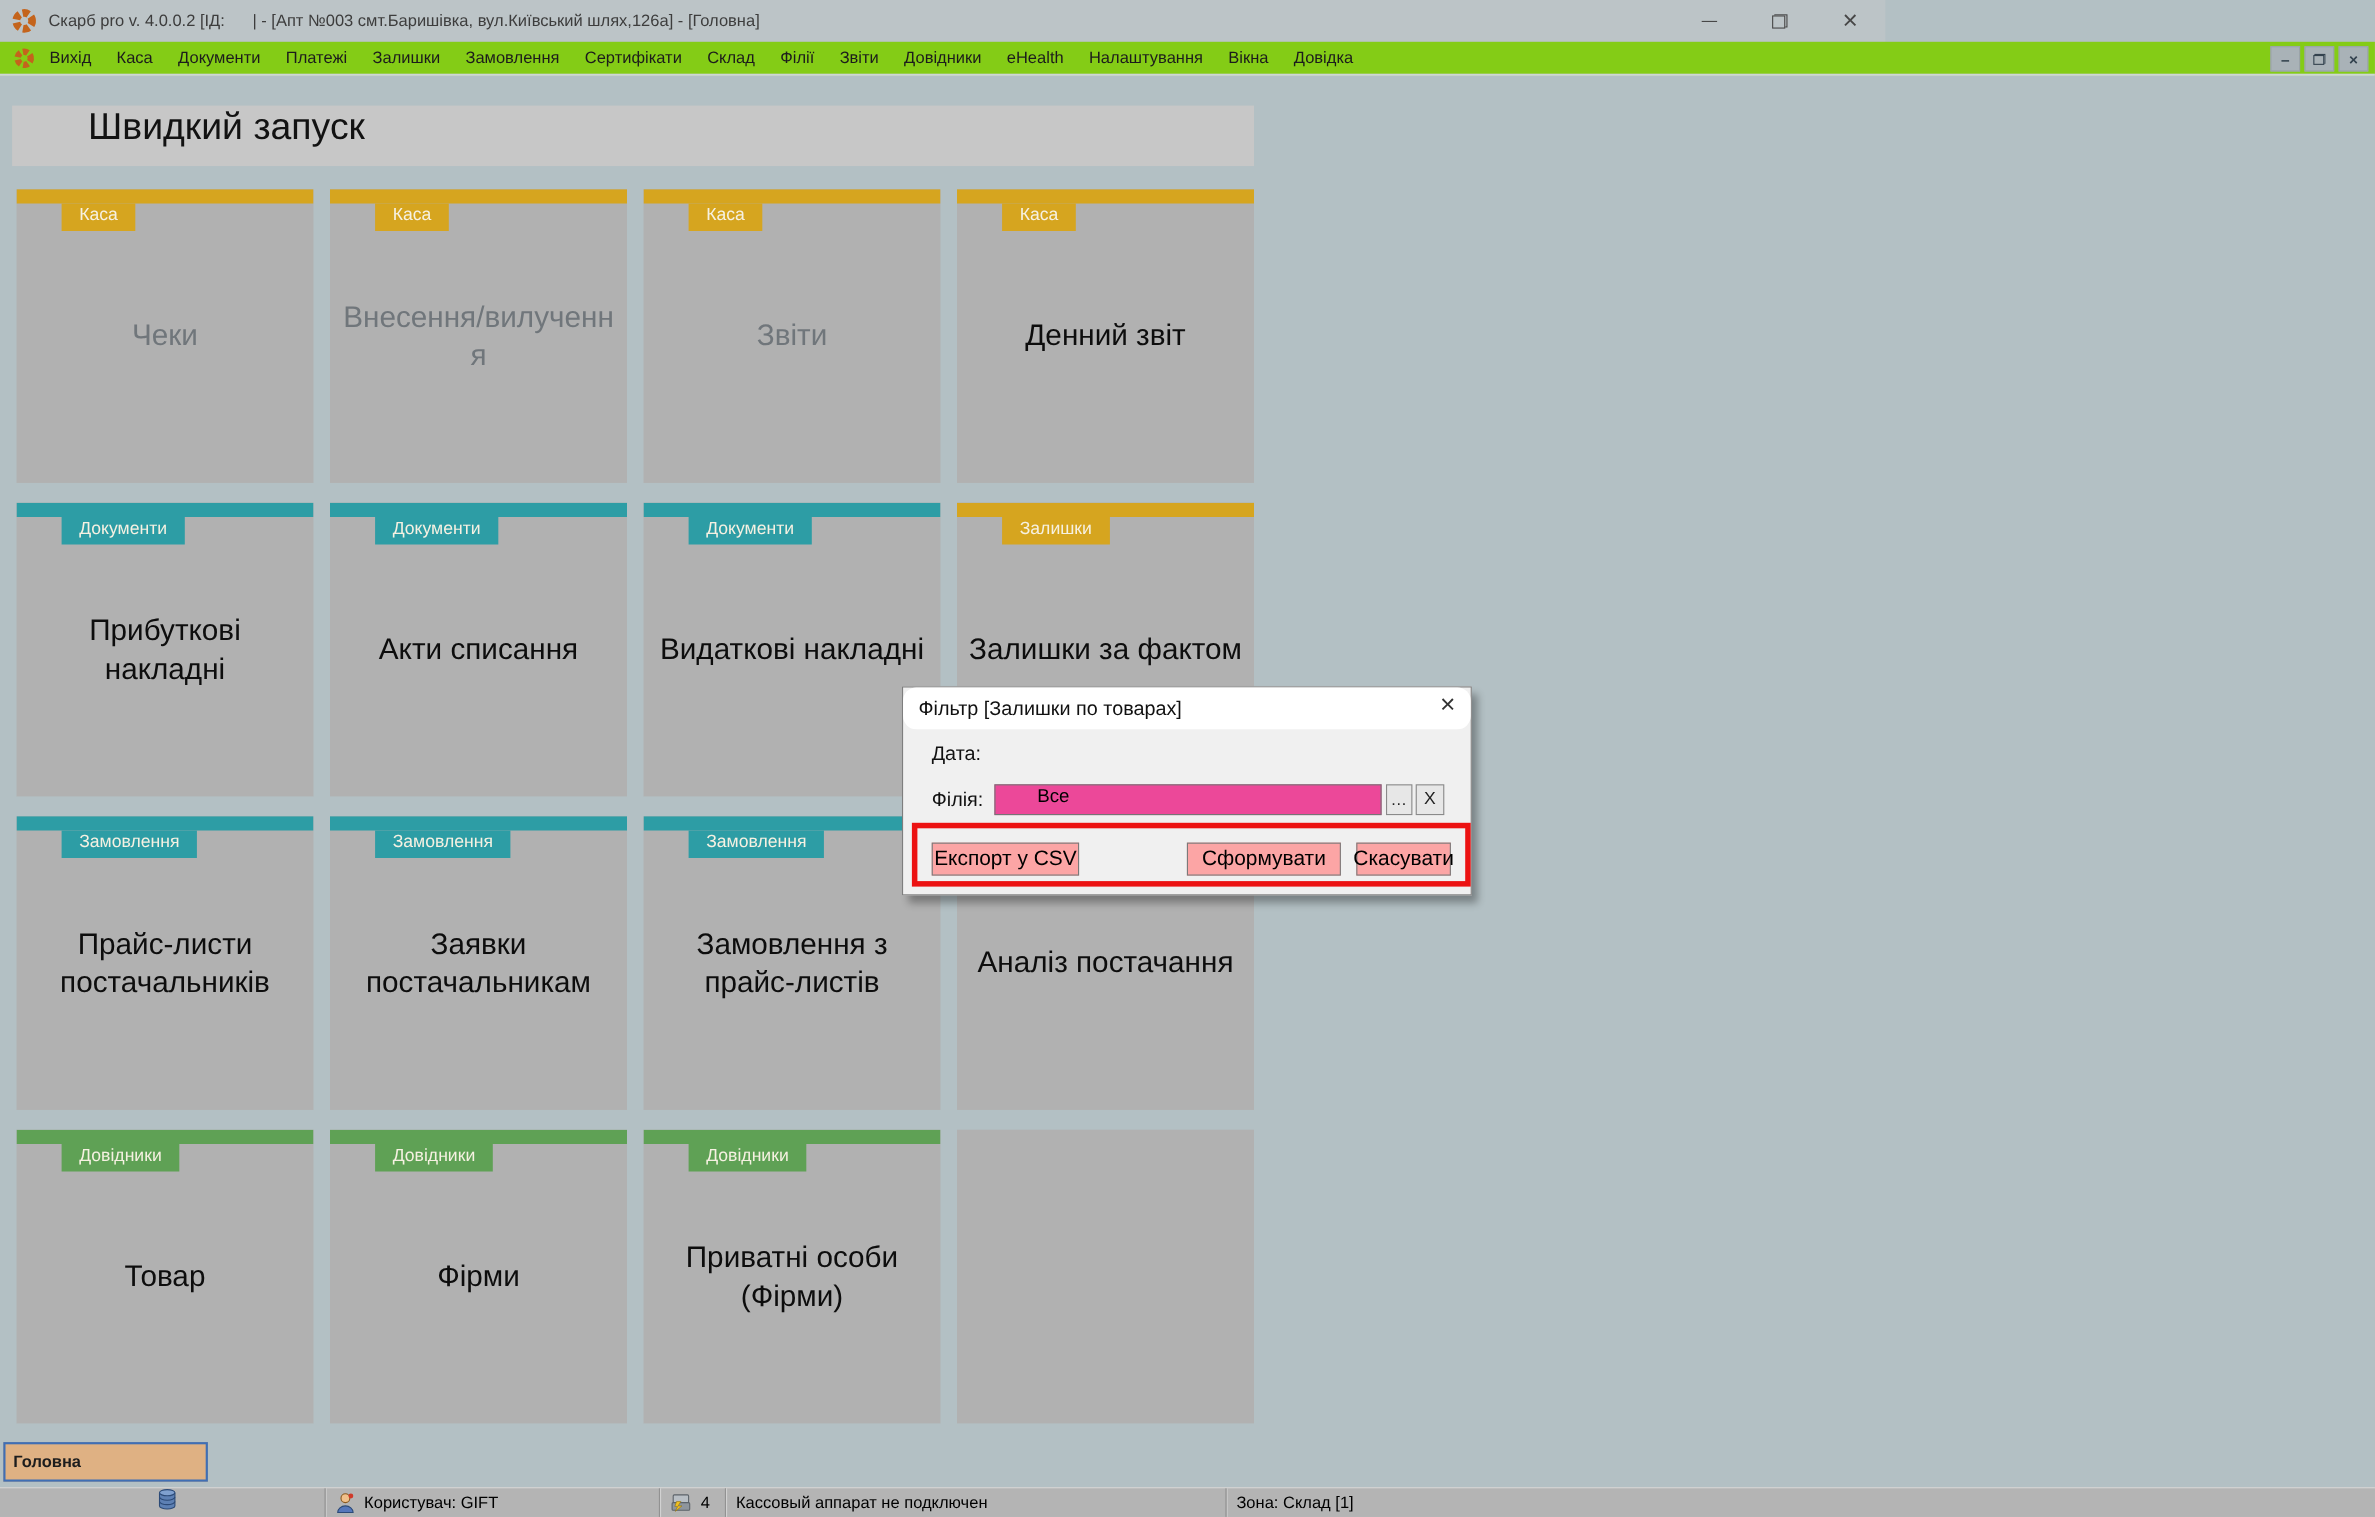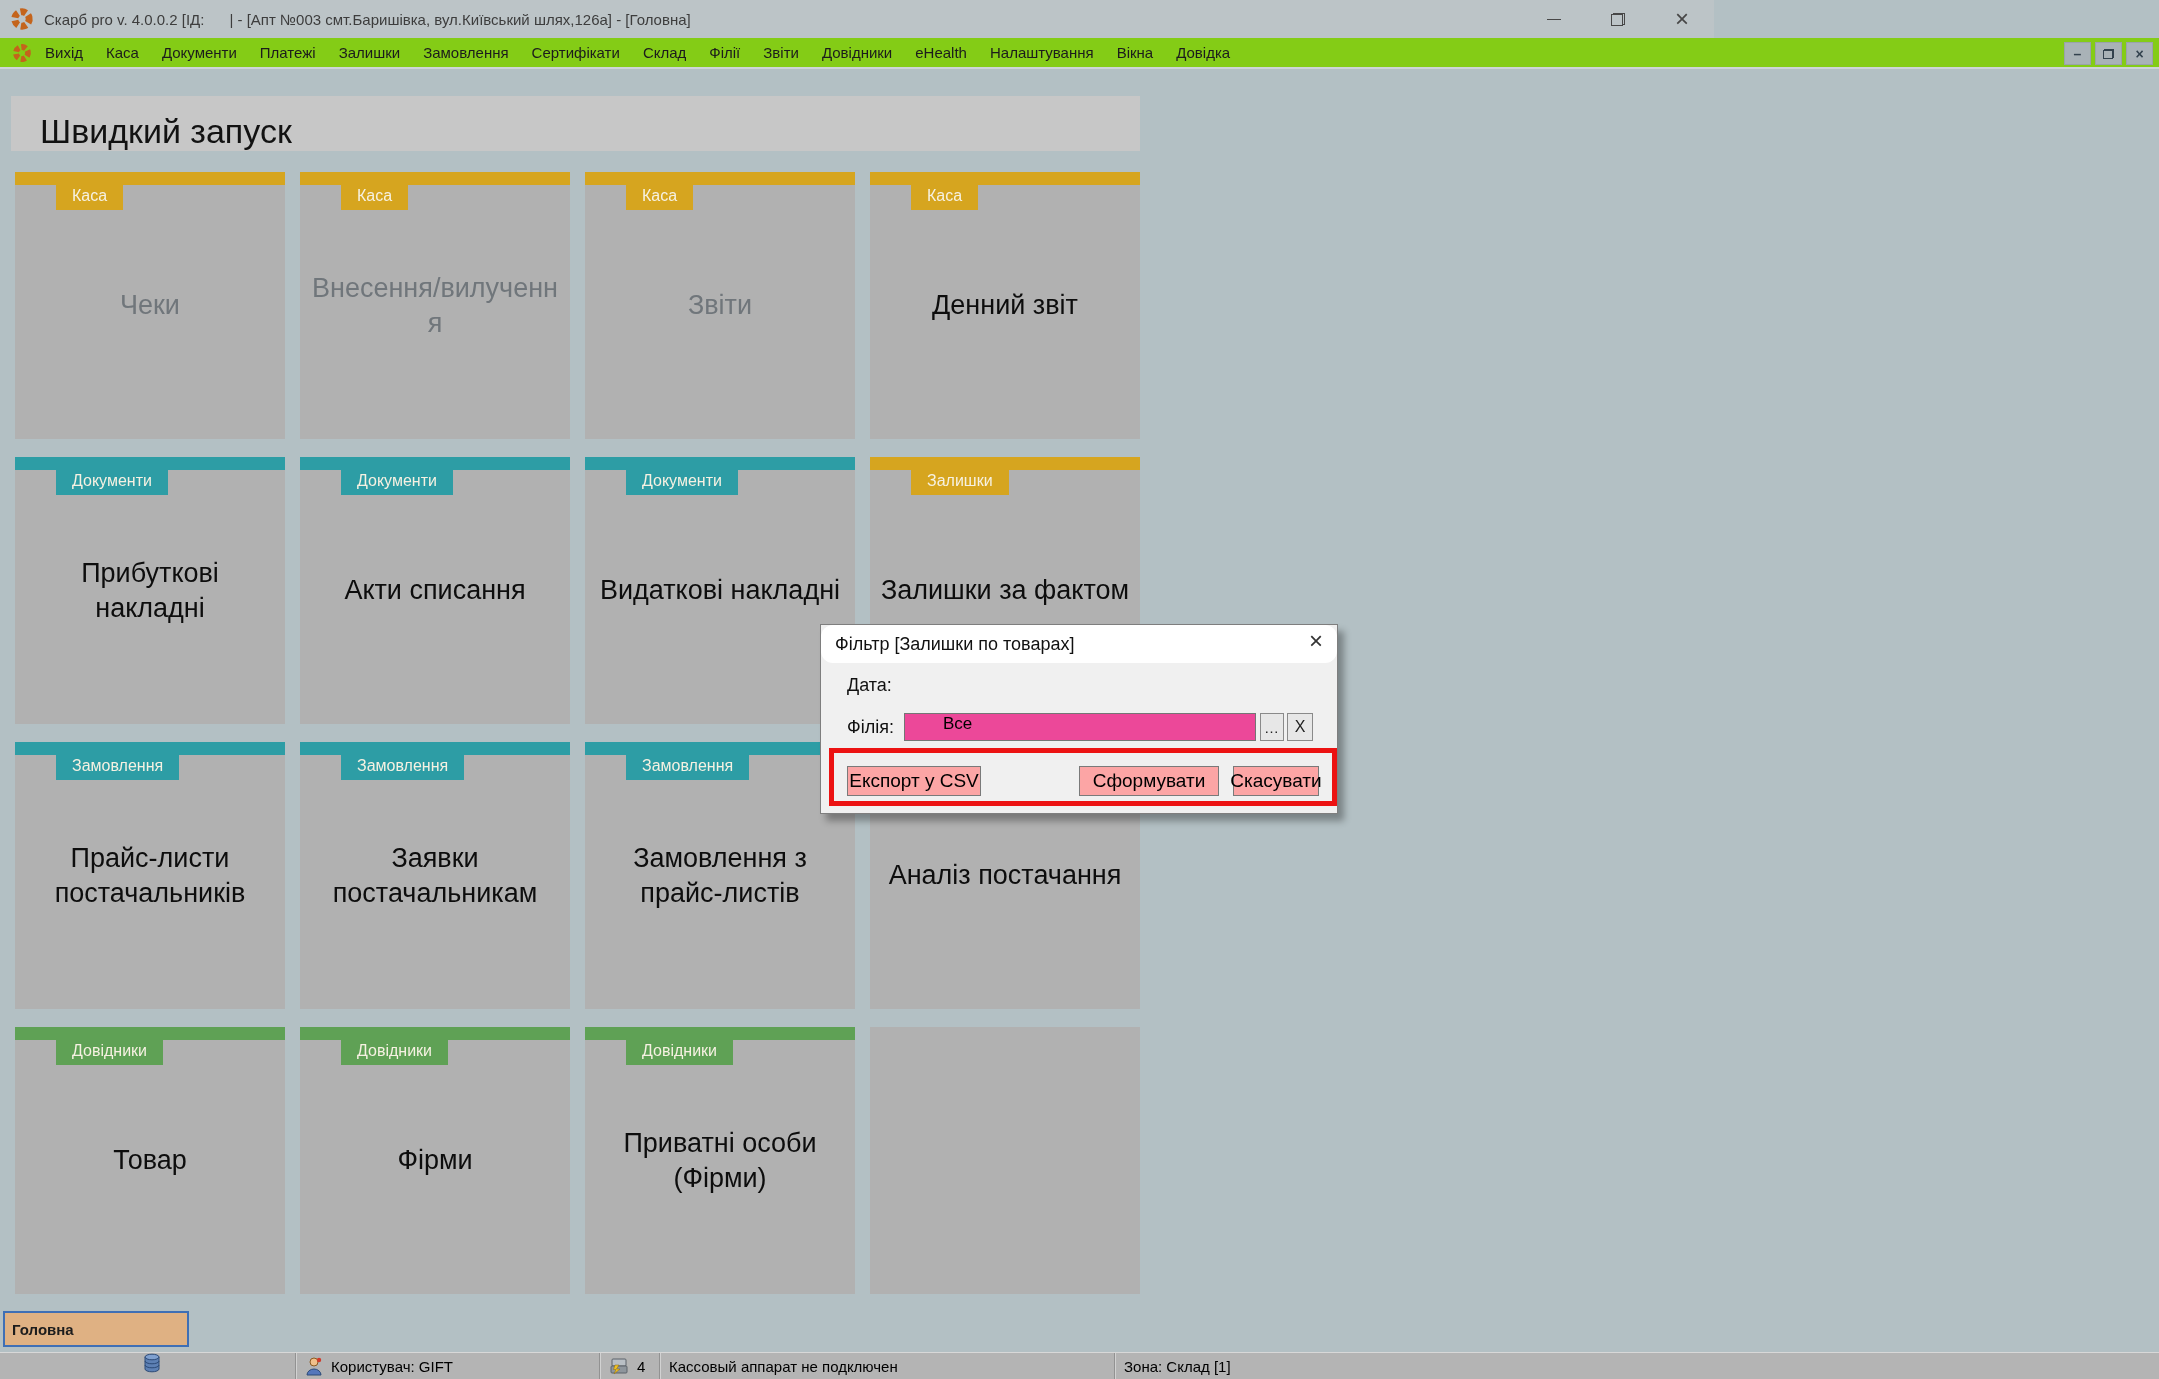--- a/index.html
+++ b/index.html
@@ -42,21 +42,21 @@
     width:27px; height:23px; background:#a9b2b7; border:1px solid #9aa3a8;
     display:flex; align-items:center; justify-content:center;
     color:#33424e; font-weight:bold; font-size:14px;
   }
   .mdi-restore { width:11px; height:10px; position:relative; }
   .mdi-restore::before { content:""; position:absolute; top:0; right:0; width:8px; height:7px; border:1.6px solid #33424e; }
   .mdi-restore::after  { content:""; position:absolute; bottom:0; left:0; width:8px; height:7px; border:1.6px solid #33424e; background:#a9b2b7; }
   
   .ql-header {
     position:absolute; left:11px; top:96px; width:1129px; height:55px;
-    background:#c7c7c7; display:flex; align-items:flex-end;
+    background:#c7c7c7; display:flex; align-items:flex-start;padding-left:40px;
   }
   .ql-header-title { margin-left:29px; font-size:34px; color:#121212; }
   .ql-grid {
     position:absolute; left:15px; top:172px;
     display:grid; grid-template-columns:repeat(4,270px);
     grid-auto-rows:267px; gap:18px 15px;
   }
   .tile { position:relative; background:#b1b1b1; overflow:hidden; }
   .tile-strip { position:absolute; left:0; top:0; right:0; height:13px; }
   .tile-tag {

